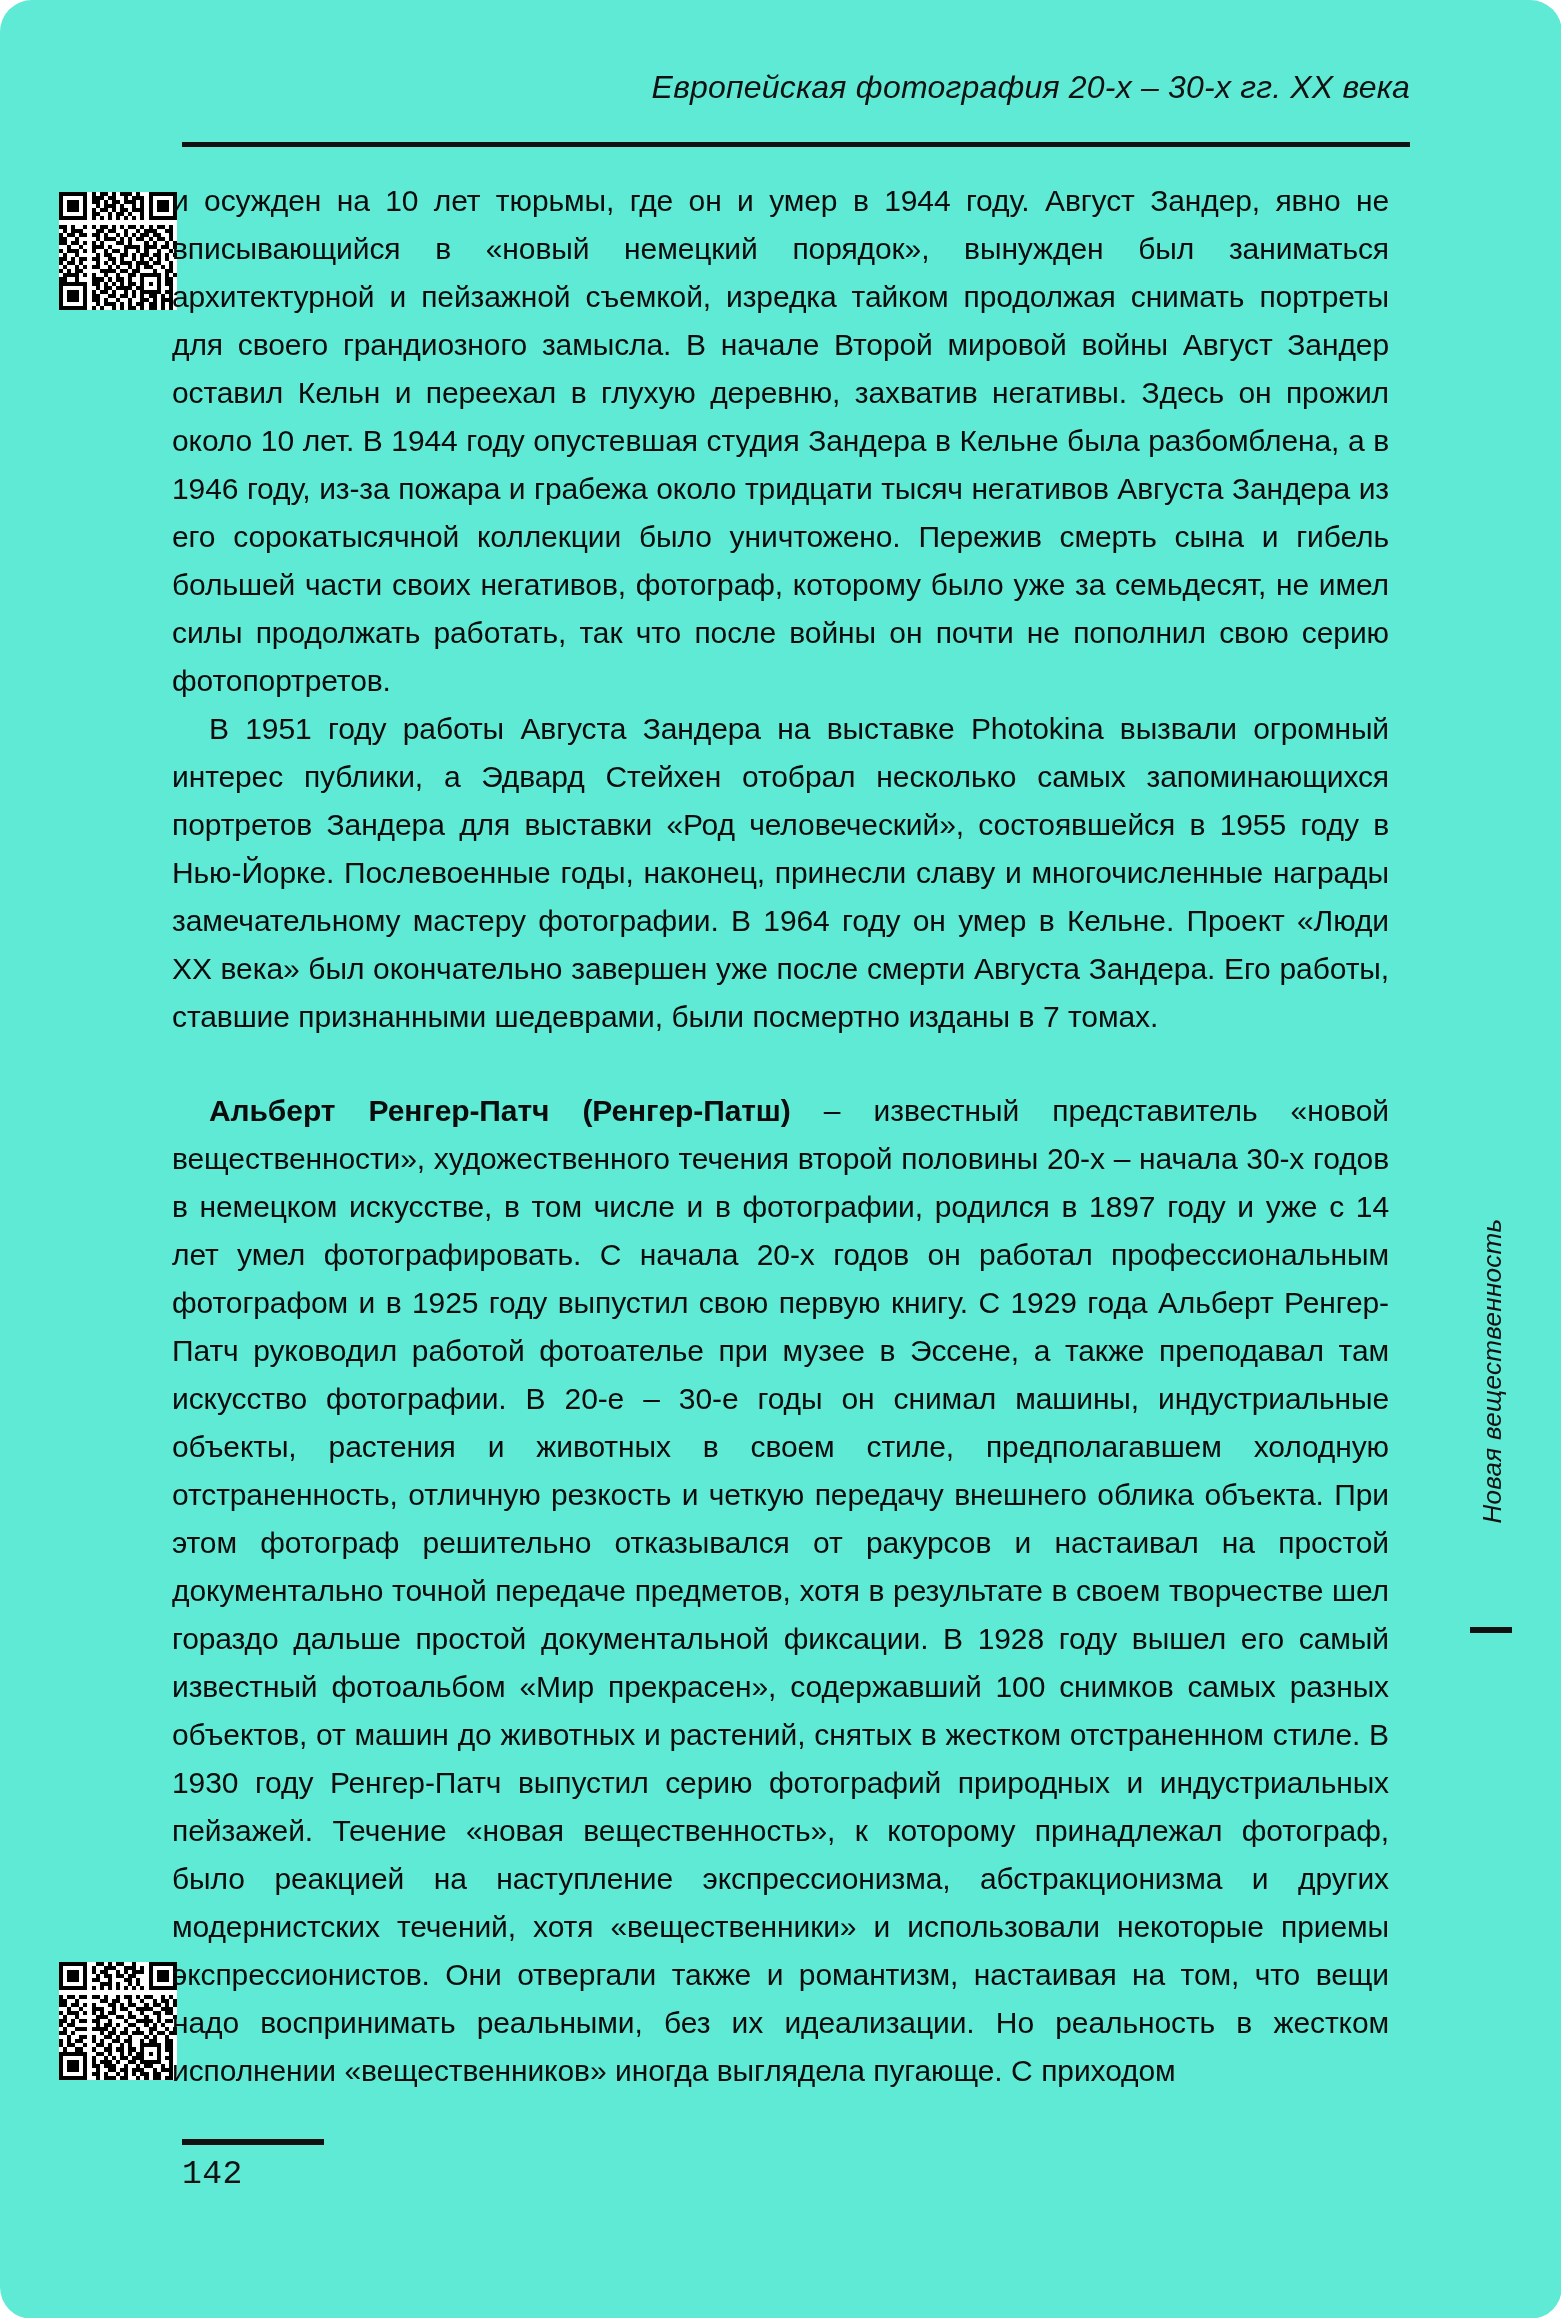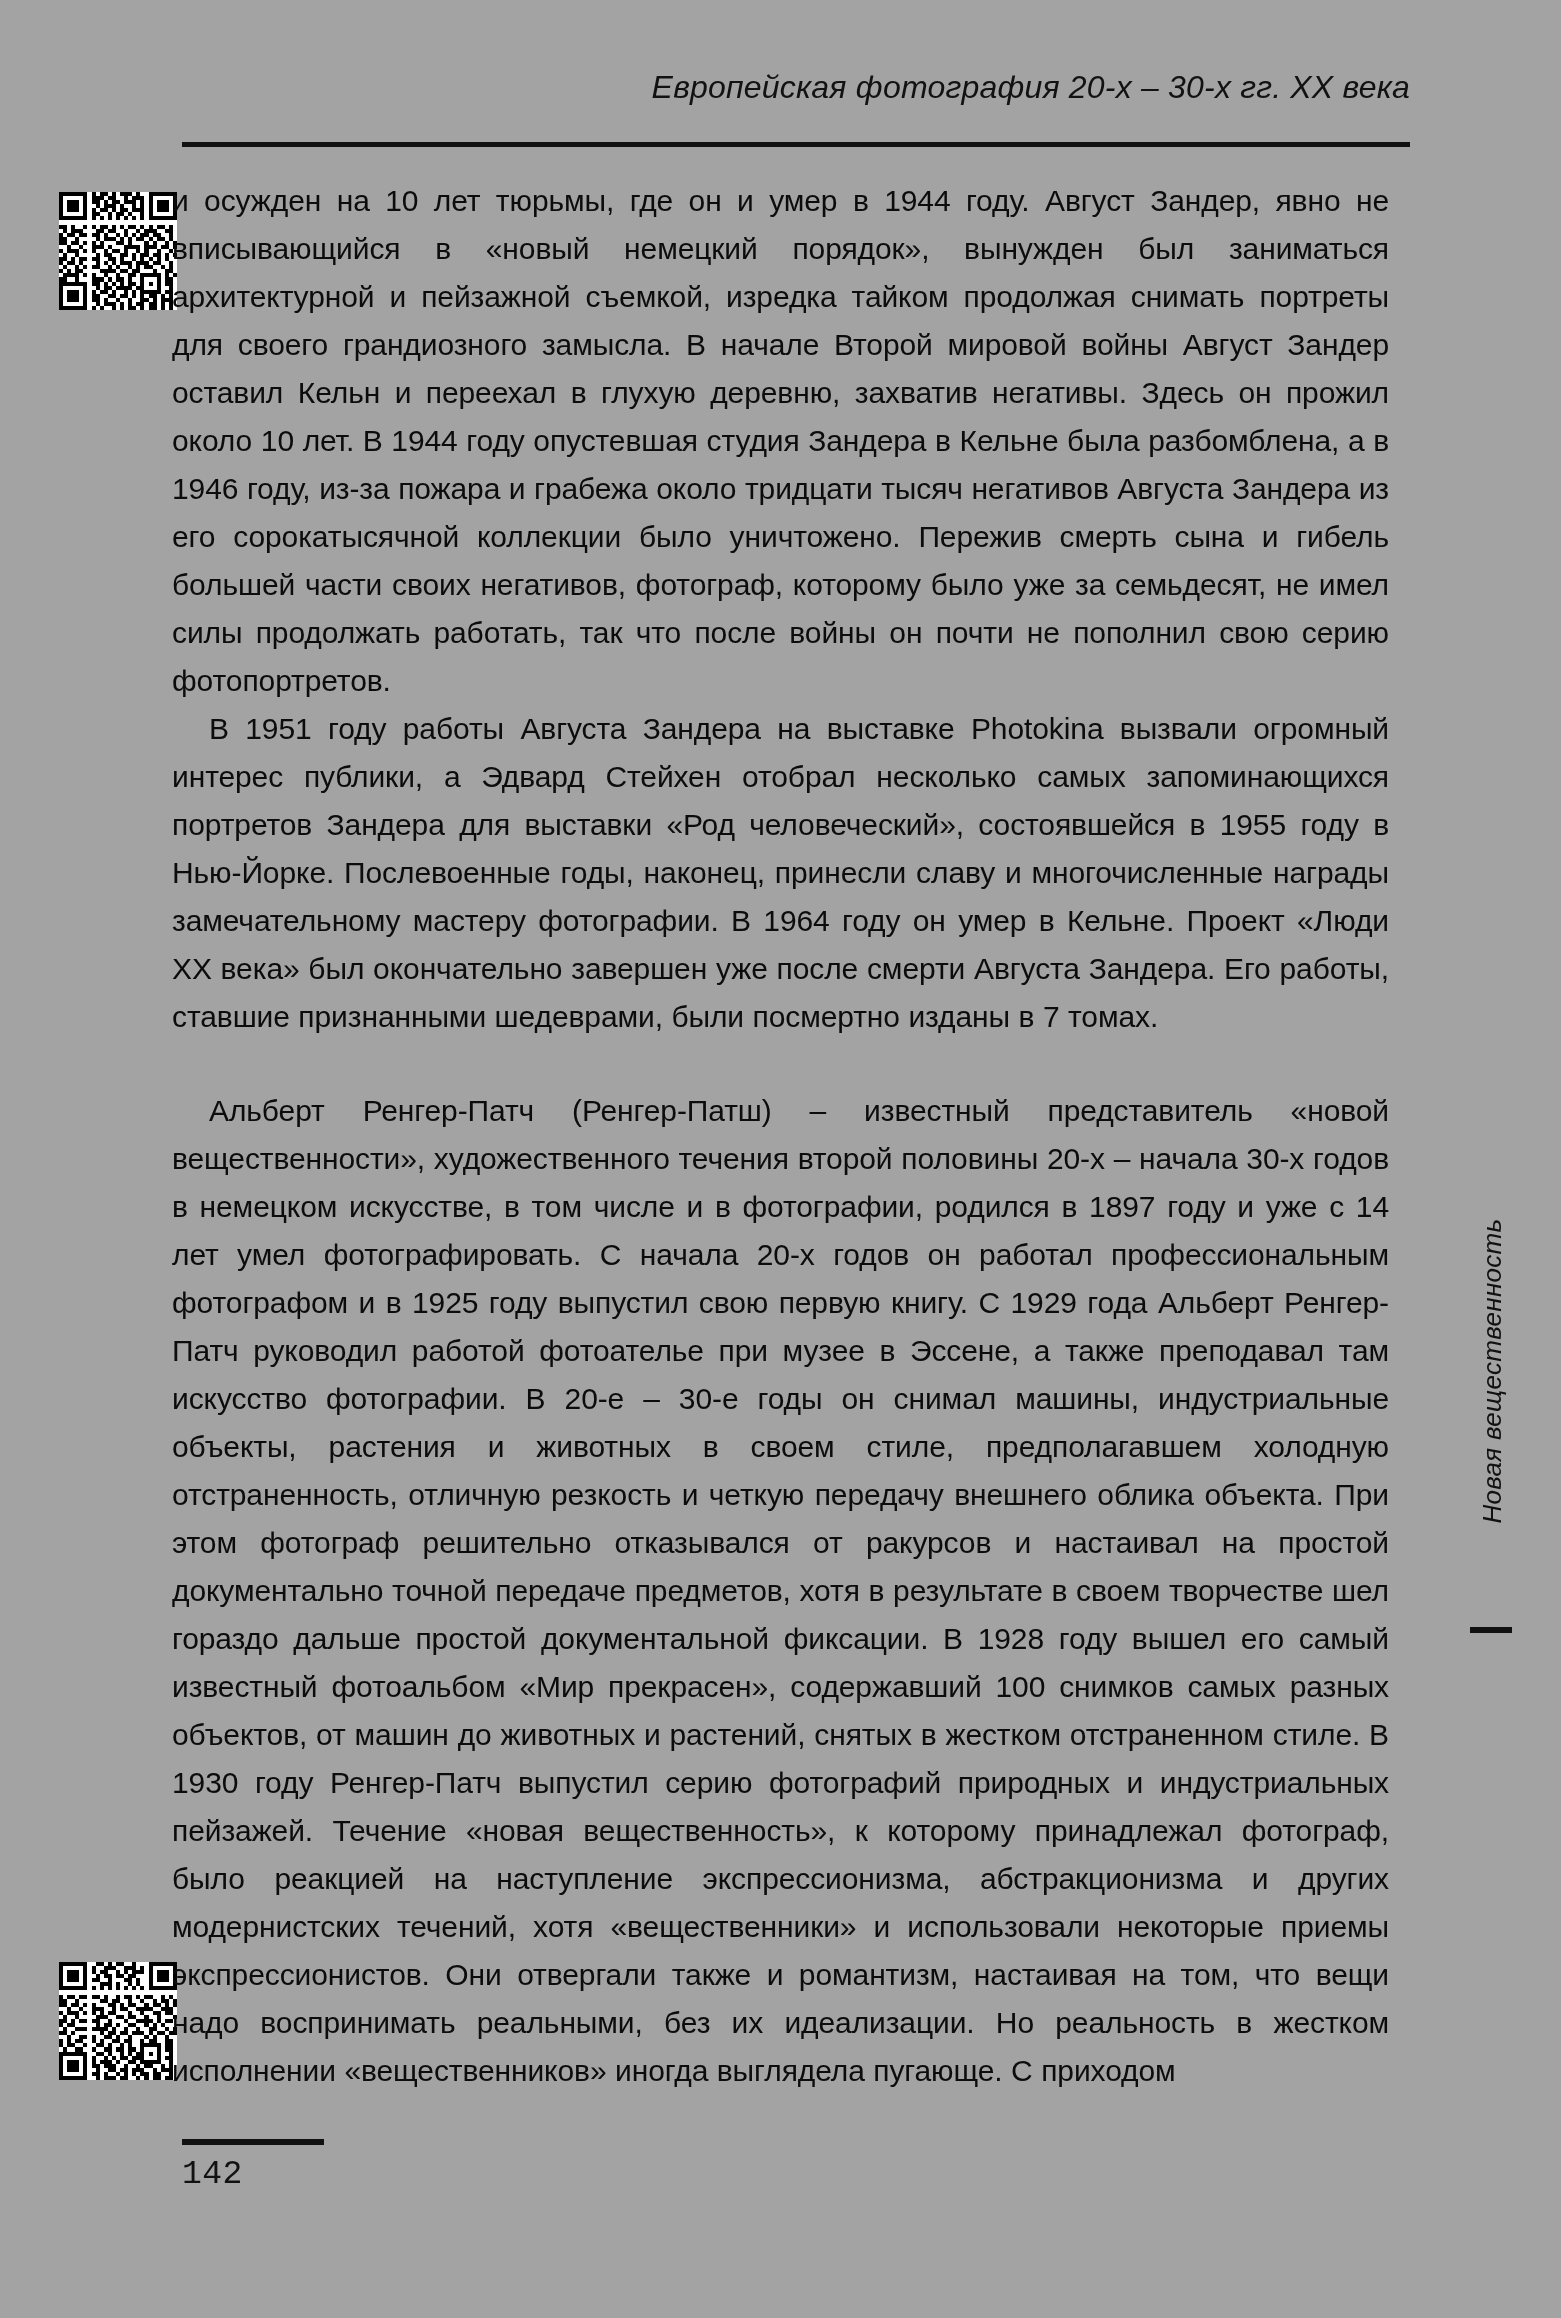--- a/index.html
+++ b/index.html
@@ -12,21 +12,22 @@
     height: 2319px;
     position: relative;
     font-family: "Liberation Sans", sans-serif;
     color: #101010;
     overflow: hidden;
   }
 
   .page {
     position: absolute;
     inset: 0;
-    background: #a3a3a3;
+    background: #5eead4;
+    border-radius: 32px;
   }
 
   
   .running-head {
     position: absolute;
     left: 0;
     right: 0;
     top: 69px;
     text-align: right;
     padding-right: 152px;
@@ -64,21 +65,21 @@
     text-align-last: left;
     font-family: "Liberation Sans Narrow", "Liberation Sans", sans-serif;
     font-stretch: condensed;
     letter-spacing: -0.1px;
     word-spacing: 0.3px;
     color: #0c0c0c;
     hyphens: manual;
   }
   p.body.indent { text-indent: 37px; }
   p.gap-before { margin-top: 46px; }
-  .lead-name { font-weight: normal; }
+  .lead-name { font-weight: bold; }
 
   
   .qr {
     position: absolute;
     image-rendering: pixelated;
     background: #ffffff;
   }
   #qr-top   { left: 59px;  top: 192px;  width: 118px; height: 118px; }
   #qr-bottom{ left: 59px;  top: 1962px; width: 118px; height: 118px; }
 

